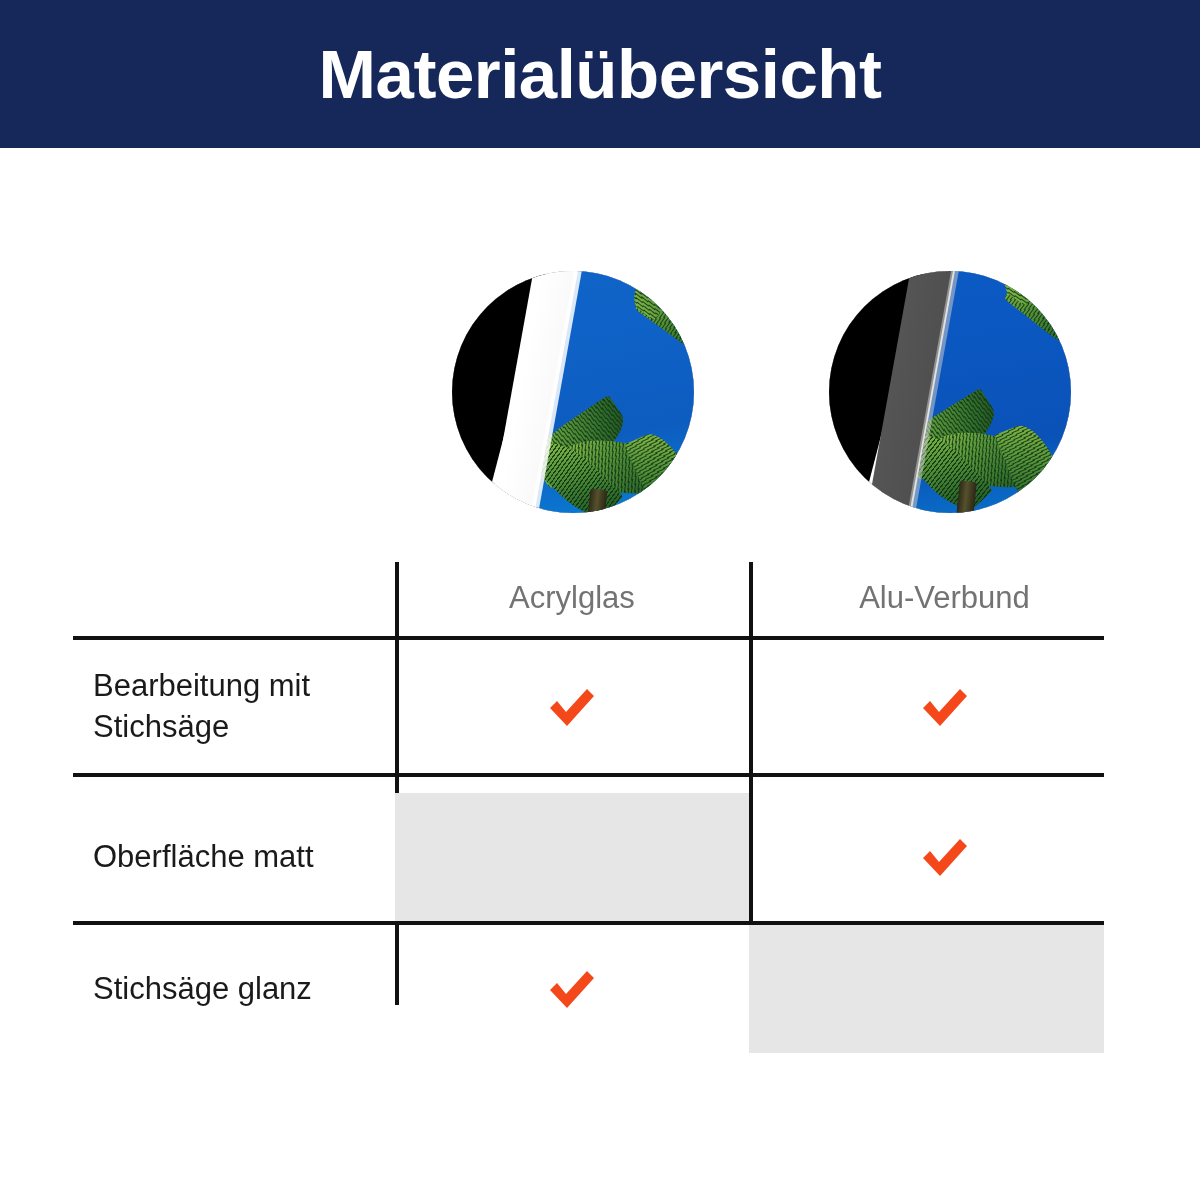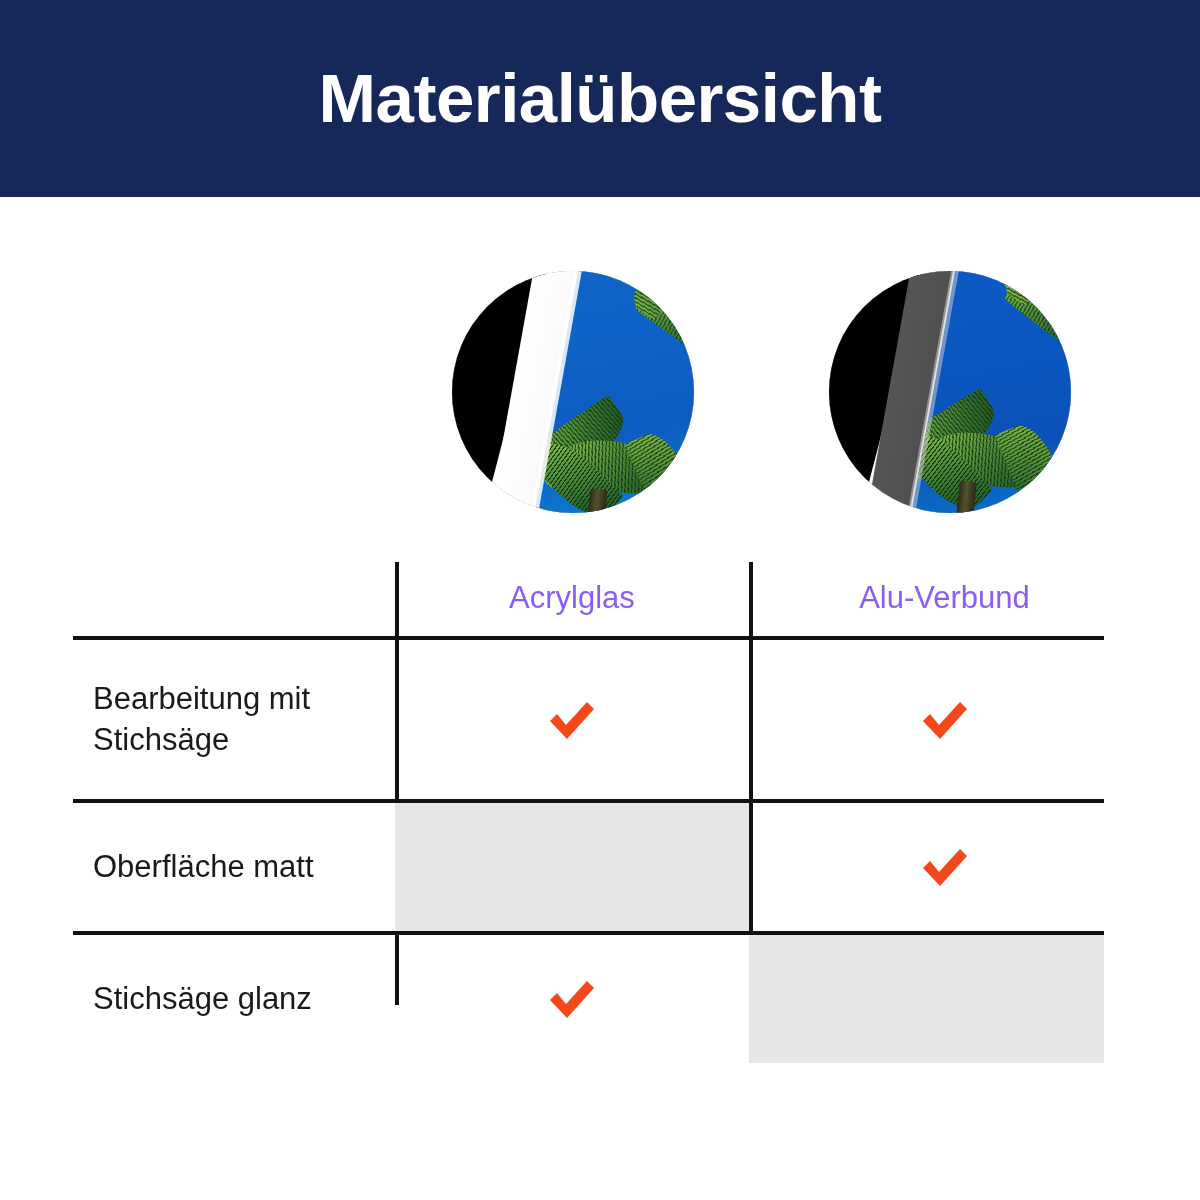--- a/index.html
+++ b/index.html
@@ -19,21 +19,21 @@
     width: 1200px;
     height: 1200px;
   }
 
   
   .header-band {
     position: absolute;
     left: 0;
     top: 0;
     width: 1200px;
-    height: 197px;
+    height: 148px;
     background: #16275a;
     display: flex;
     align-items: center;
     justify-content: center;
   }
   .header-title {
     color: #ffffff;
     font-size: 69px;
     font-weight: bold;
     letter-spacing: -0.5px;
@@ -205,21 +205,21 @@
   .vline.v2 { left: 676px; }
 
   .row-head { height: 76px; }
   .row-head .cell {
     display: flex;
     align-items: center;
     justify-content: center;
   }
   .col-head-text {
     font-size: 31px;
-    color: #8b5cf6;
+    color: #737373;
     font-family: "Liberation Sans", sans-serif;
     text-align: center;
   }
 
   .row-data { min-height: 128px; }
   .row-data .c-label {
     display: flex;
     align-items: center;
     padding-left: 20px;
     padding-right: 10px;
@@ -239,22 +239,22 @@
 
   .cell-disabled { background: #e6e6e6; }
 
   .check {
     width: 56px;
     height: 48px;
     display: block;
   }
   .check-hidden { visibility: hidden; }
 
-  .row-1 { height: 159px; }
-  .row-2 { height: 127px; }
+  .row-1 { height: 133px; }
+  .row-2 { height: 127px; margin-top: 16px; }
   .row-3 { height: 127px; }
 </style>
 </head>
 <body>
 
 <div id="page">
 
   <div class="header-band">
     <div class="header-title">Materialübersicht</div>
   </div>

